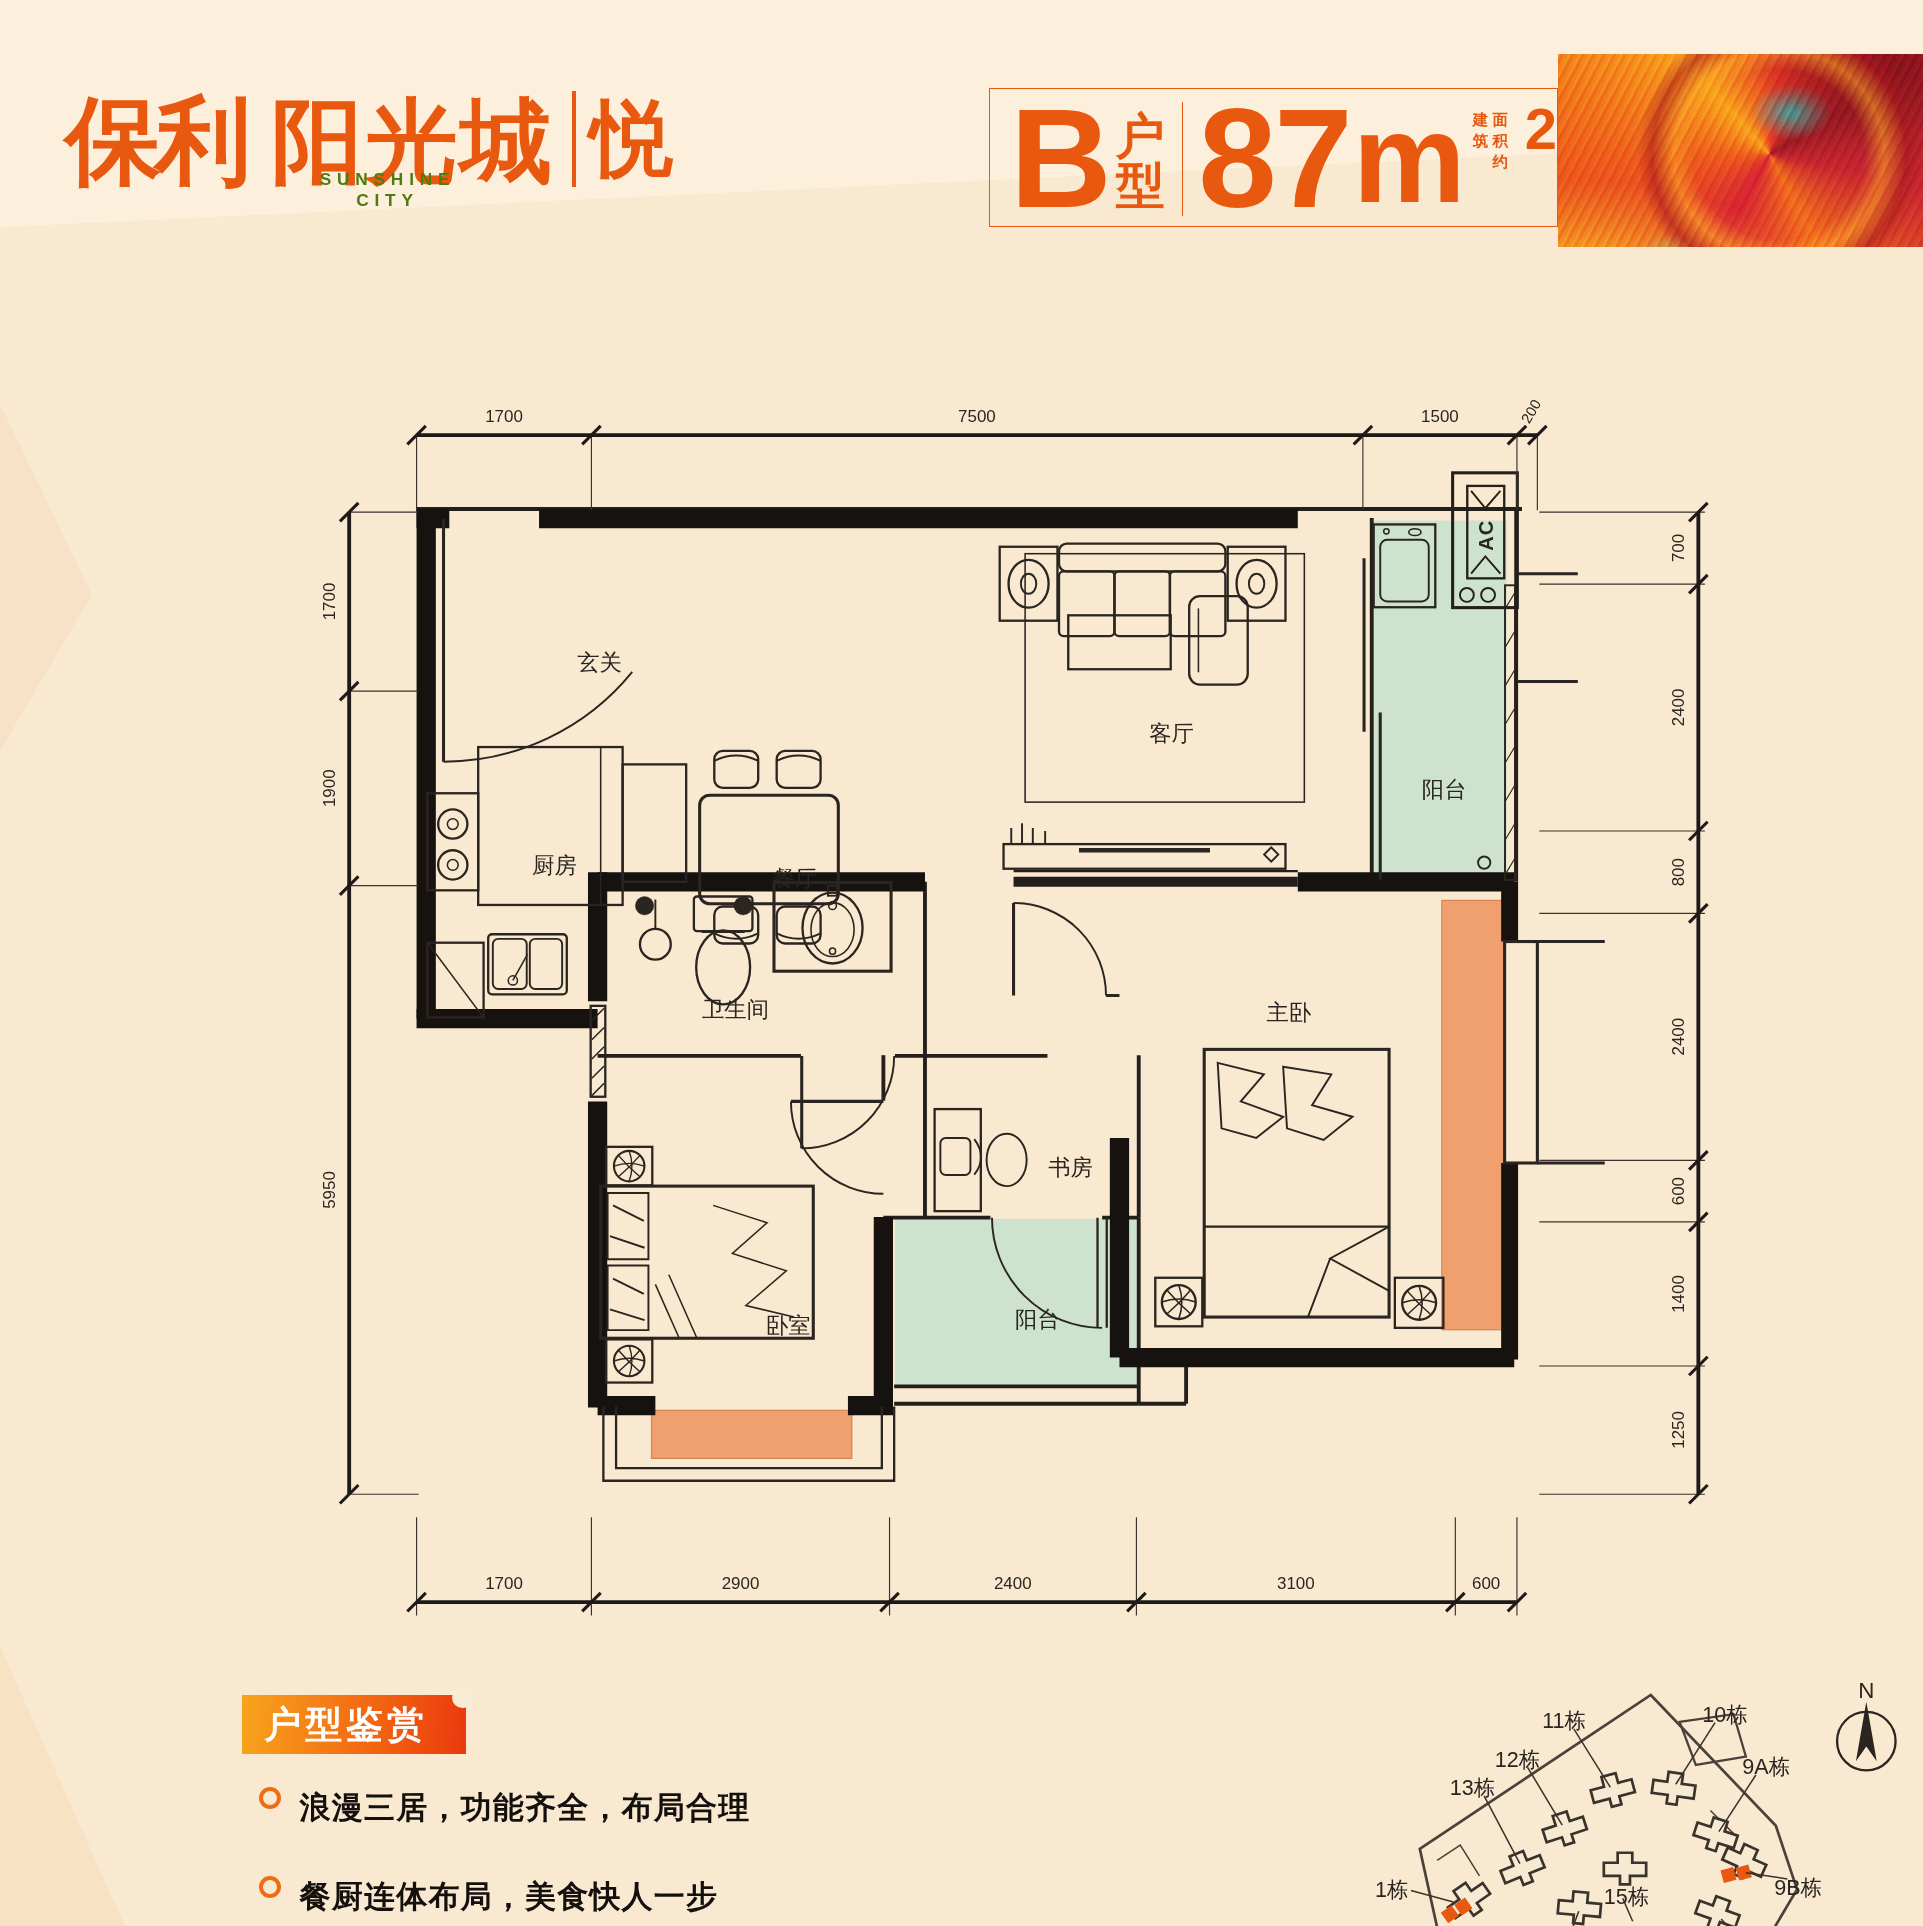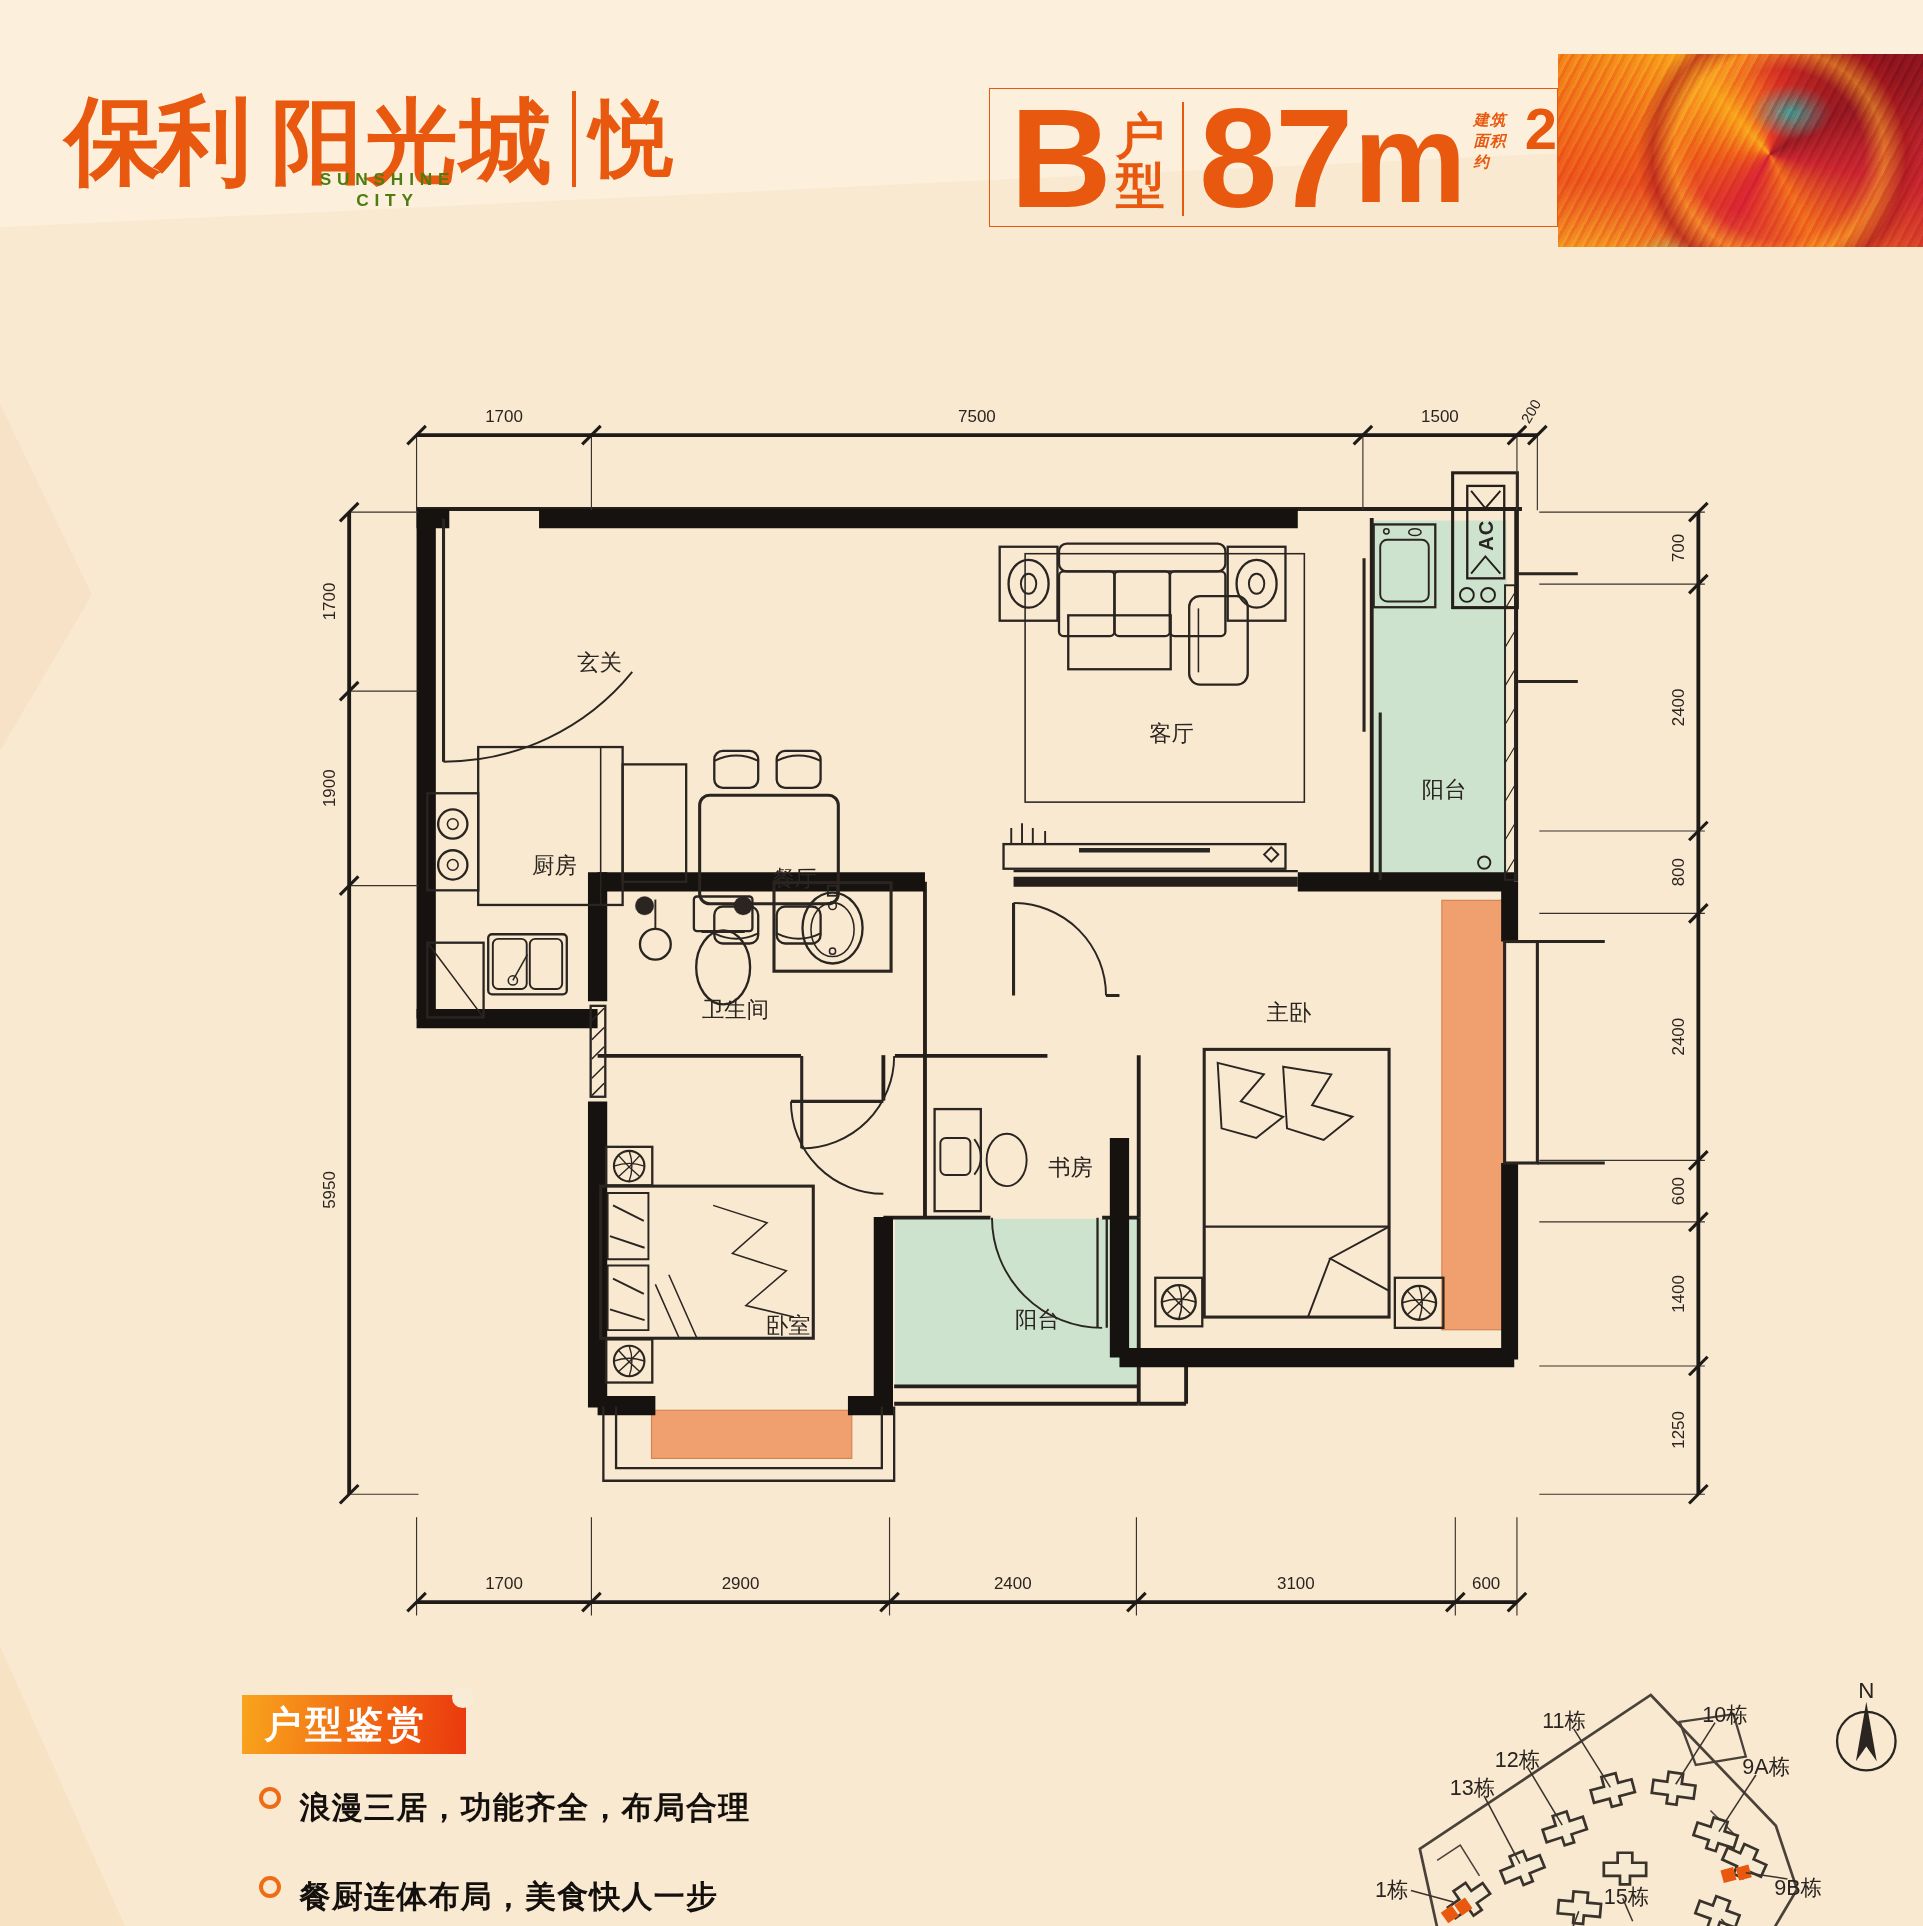--- a/index.html
+++ b/index.html
@@ -23,21 +23,21 @@
 
   
   .badge{position:absolute;left:989px;top:88px;width:569px;height:139px;border:1.5px solid #e8580e;
          box-sizing:border-box;display:flex;align-items:center;color:#e8580e;}
   .badge .b{font-size:141px;font-weight:800;line-height:116px;margin-left:20px;}
   .badge .uw{display:flex;flex-direction:column;justify-content:center;margin:7px 0 0 3.9px;}
   .badge .uw span{font-size:49px;font-weight:800;line-height:49px;}
   .badge .div{width:1.9px;height:114px;background:#e8580e;margin:3.9px 15.4px 0 17px;}
   .badge .area{font-size:141px;font-weight:700;line-height:116px;letter-spacing:-2.3px;}
   .badge .unit{font-size:127px;font-weight:800;line-height:116px;margin-left:2.3px;}
-  .badge .note{display:flex;flex-direction:column;margin:-35px 0 0 7px;font-style:italic;}
+  .badge .note{display:flex;flex-direction:row;margin:-35px 0 0 7px;}
   .badge .note span{font-size:15.4px;font-weight:700;line-height:21px;letter-spacing:1.2px;}
   .badge .sup{font-size:58px;font-weight:800;margin:-58px 0 0 2.3px;}
 
   
   .art{position:absolute;left:1558px;top:54px;width:365px;height:193px;overflow:hidden;
        background:
         radial-gradient(90% 130% at 88% -8%, rgba(122,16,28,.95) 0%, rgba(122,16,28,0) 42%),
         radial-gradient(70% 90% at 64% 30%, rgba(42,168,166,.9) 0%, rgba(42,168,166,0) 16%),
         radial-gradient(120% 100% at 8% 112%, rgba(250,178,32,.95) 0%, rgba(250,178,32,0) 46%),
         radial-gradient(60% 80% at 30% 108%, rgba(46,180,176,.85) 0%, rgba(46,180,176,0) 18%),

